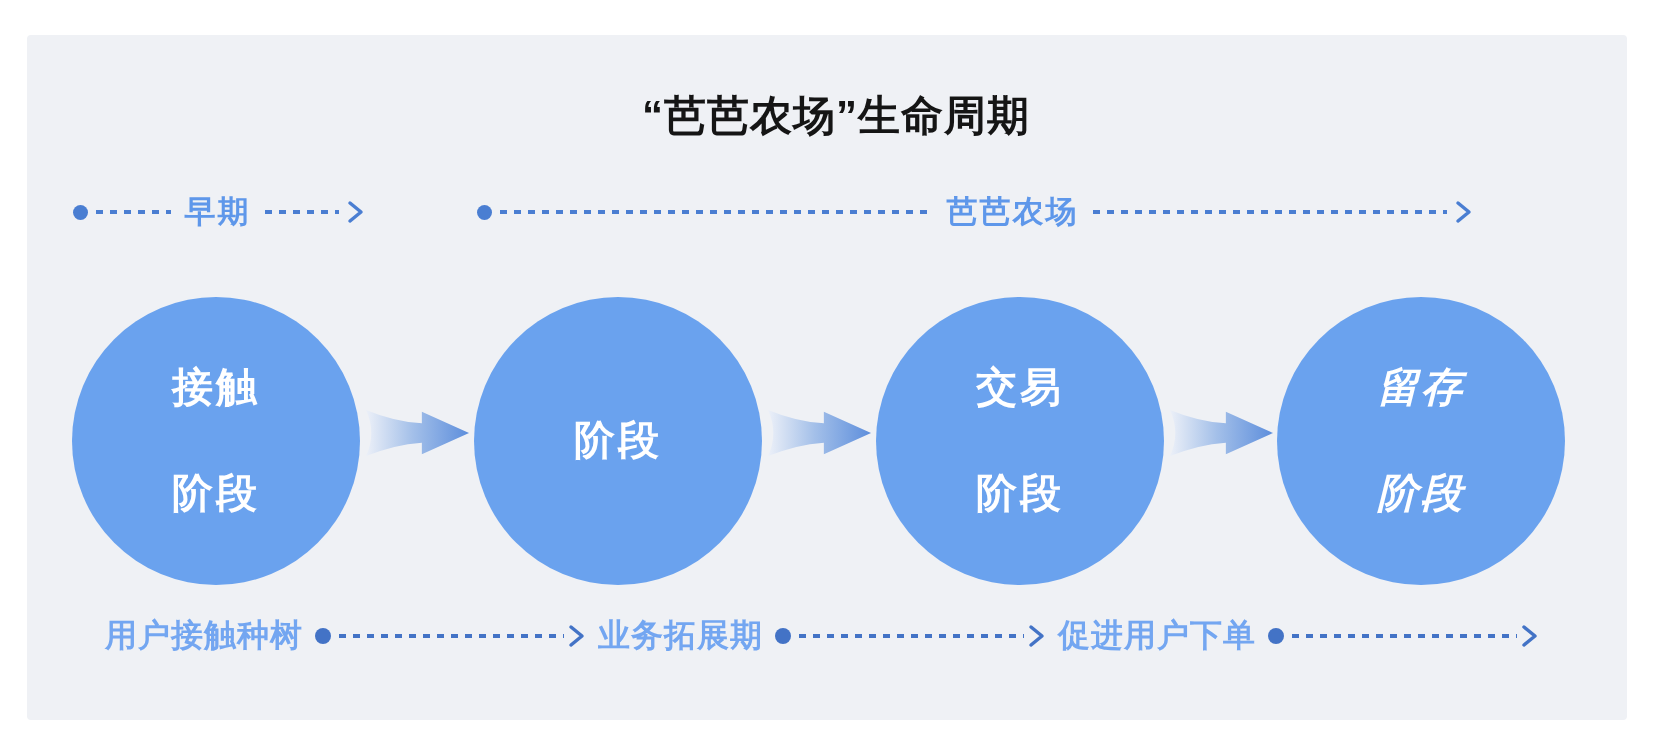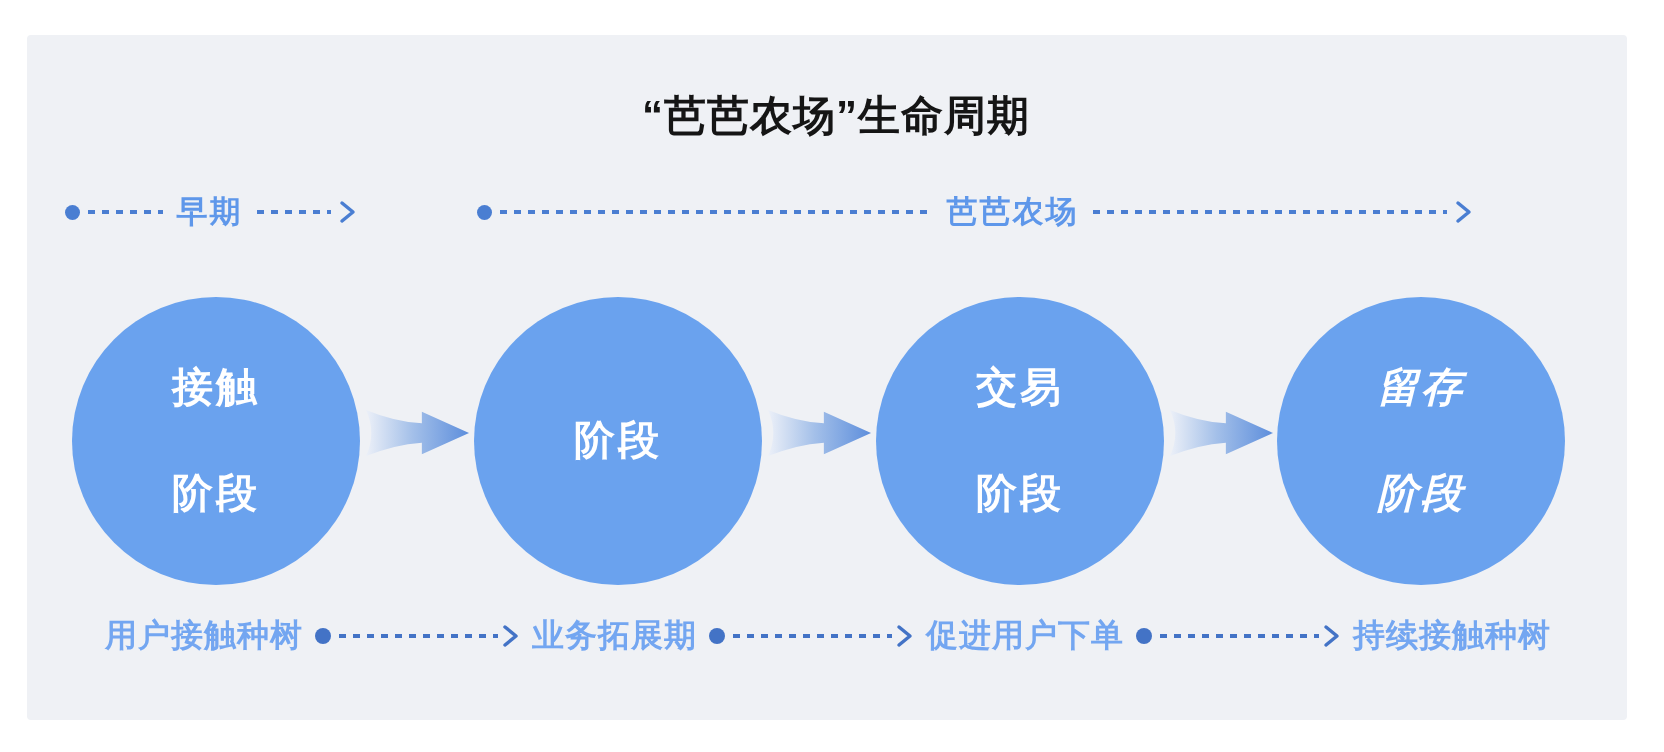--- a/index.html
+++ b/index.html
@@ -35,21 +35,21 @@
 
   
   .phase-arrow {
     position: absolute;
     top: 160px;
     height: 34px;
     display: flex;
     align-items: center;
     color: var(--top-arrow-color, #4a7ed2);
   }
-  .phase-arrow.early { left: 38px;  width: 292px; }
+  .phase-arrow.early { left: 46px;  width: 292px; }
   .phase-arrow.expansion { left: 450px; width: 996px; }
   .dot {
     width: 15px; height: 15px;
     border-radius: 50%;
     background: currentColor;
     flex: 0 0 auto;
   }
   .dashline {
     flex: 1 1 auto;
     height: 4px;
@@ -219,16 +219,15 @@
       </svg>
     </span>
     <span class="step-label">促进用户下单</span>
     <span class="step-arrow">
       <span class="dot"></span>
       <span class="dashline"></span>
       <svg class="chevron" width="18" height="26" viewBox="0 0 18 26">
         <polyline points="3,4 14,13 3,22" fill="none" stroke="currentColor" stroke-width="3.5" stroke-linecap="round" stroke-linejoin="round"></polyline>
       </svg>
     </span>
-    <span class="step-label">持续接触种树</span>
   </div>
 
 </div>
 
 </body></html>

